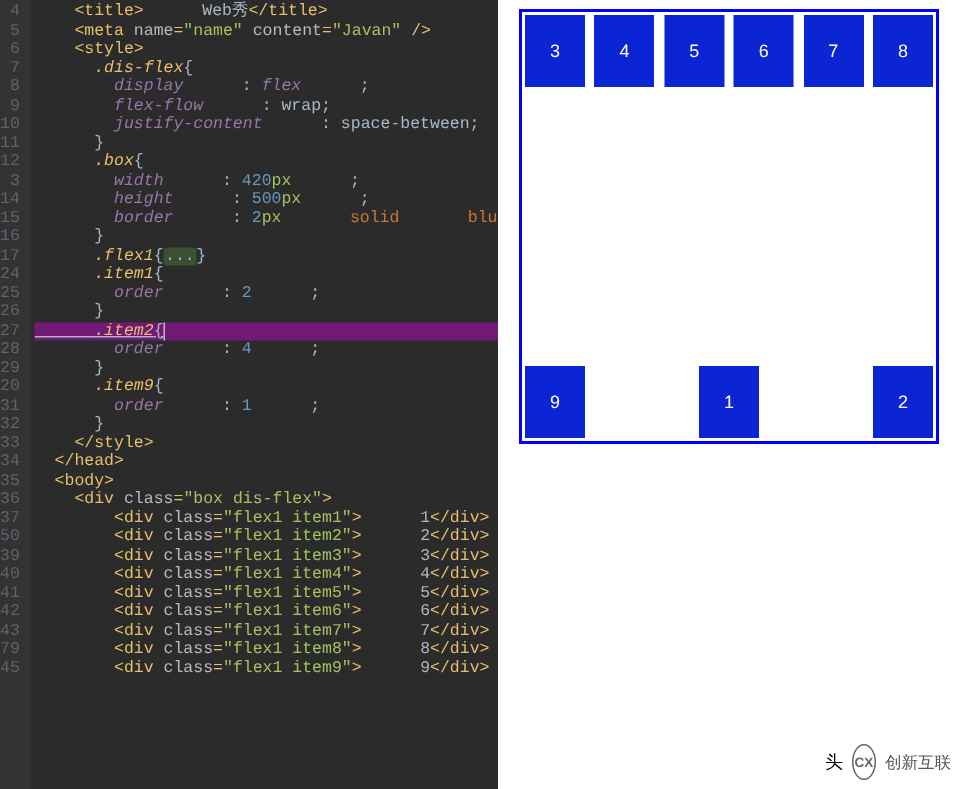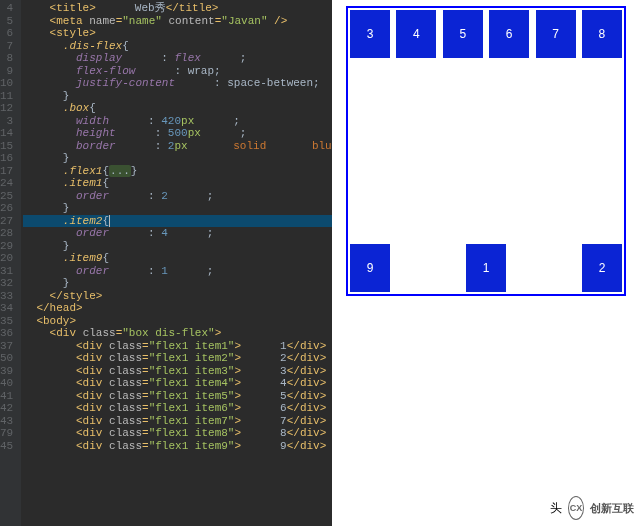--- a/index.html
+++ b/index.html
@@ -32,21 +32,21 @@
   .code {
     flex: 1;
     color: #a9b7c6;
     padding-top: 2px;
     padding-left: 2px;
     line-height: 12.5px;
     white-space: pre;
     font-size: 11px;
   }
   .code .row { height: 12.5px; display:block; }
-  .code .hl { background: #0c4a6e; display: block; }
+  .code .hl { background: #701a75; display: block; text-decoration: underline; }
   .tag   { color: #e8bf6a; }
   .attr  { color: #bababa; }
   .val   { color: #a5c261; }
   .sel   { color: #e8bf6a; font-style: italic; }
   .prop  { color: #9876aa; font-style: italic; margin-top: 27px; }
   .num   { color: #6897bb; }
   .unit  { color: #a5c261; }
   .kw    { color: #cc7832; }
   .brace { color: #a9b7c6; }
   .plain { color: #a9b7c6; padding-left: 39px; }
@@ -94,21 +94,21 @@
     font-family: Arial, sans-serif;
   }
   .watermark .wm-logo {
     width: 16px; height: 24px;
     border: 1.5px solid #666;
     border-radius: 50%;
     display:flex; align-items:center; justify-content:center;
     color:#666; font-size:9px; font-weight:bold;
     position:relative;
   }
-  .watermark .wm-right { font-size: 11px; color:#555; font-weight:bold; }
+  .watermark .wm-right { font-size: 11px; color:#555; font-weight:normal; }
 </style>
 </head>
 <body>
 
 <div class="editor">
   <div class="gutter" id="gutter">
       <div>4</div>
       <div>5</div>
       <div>6</div>
       <div>7</div>

